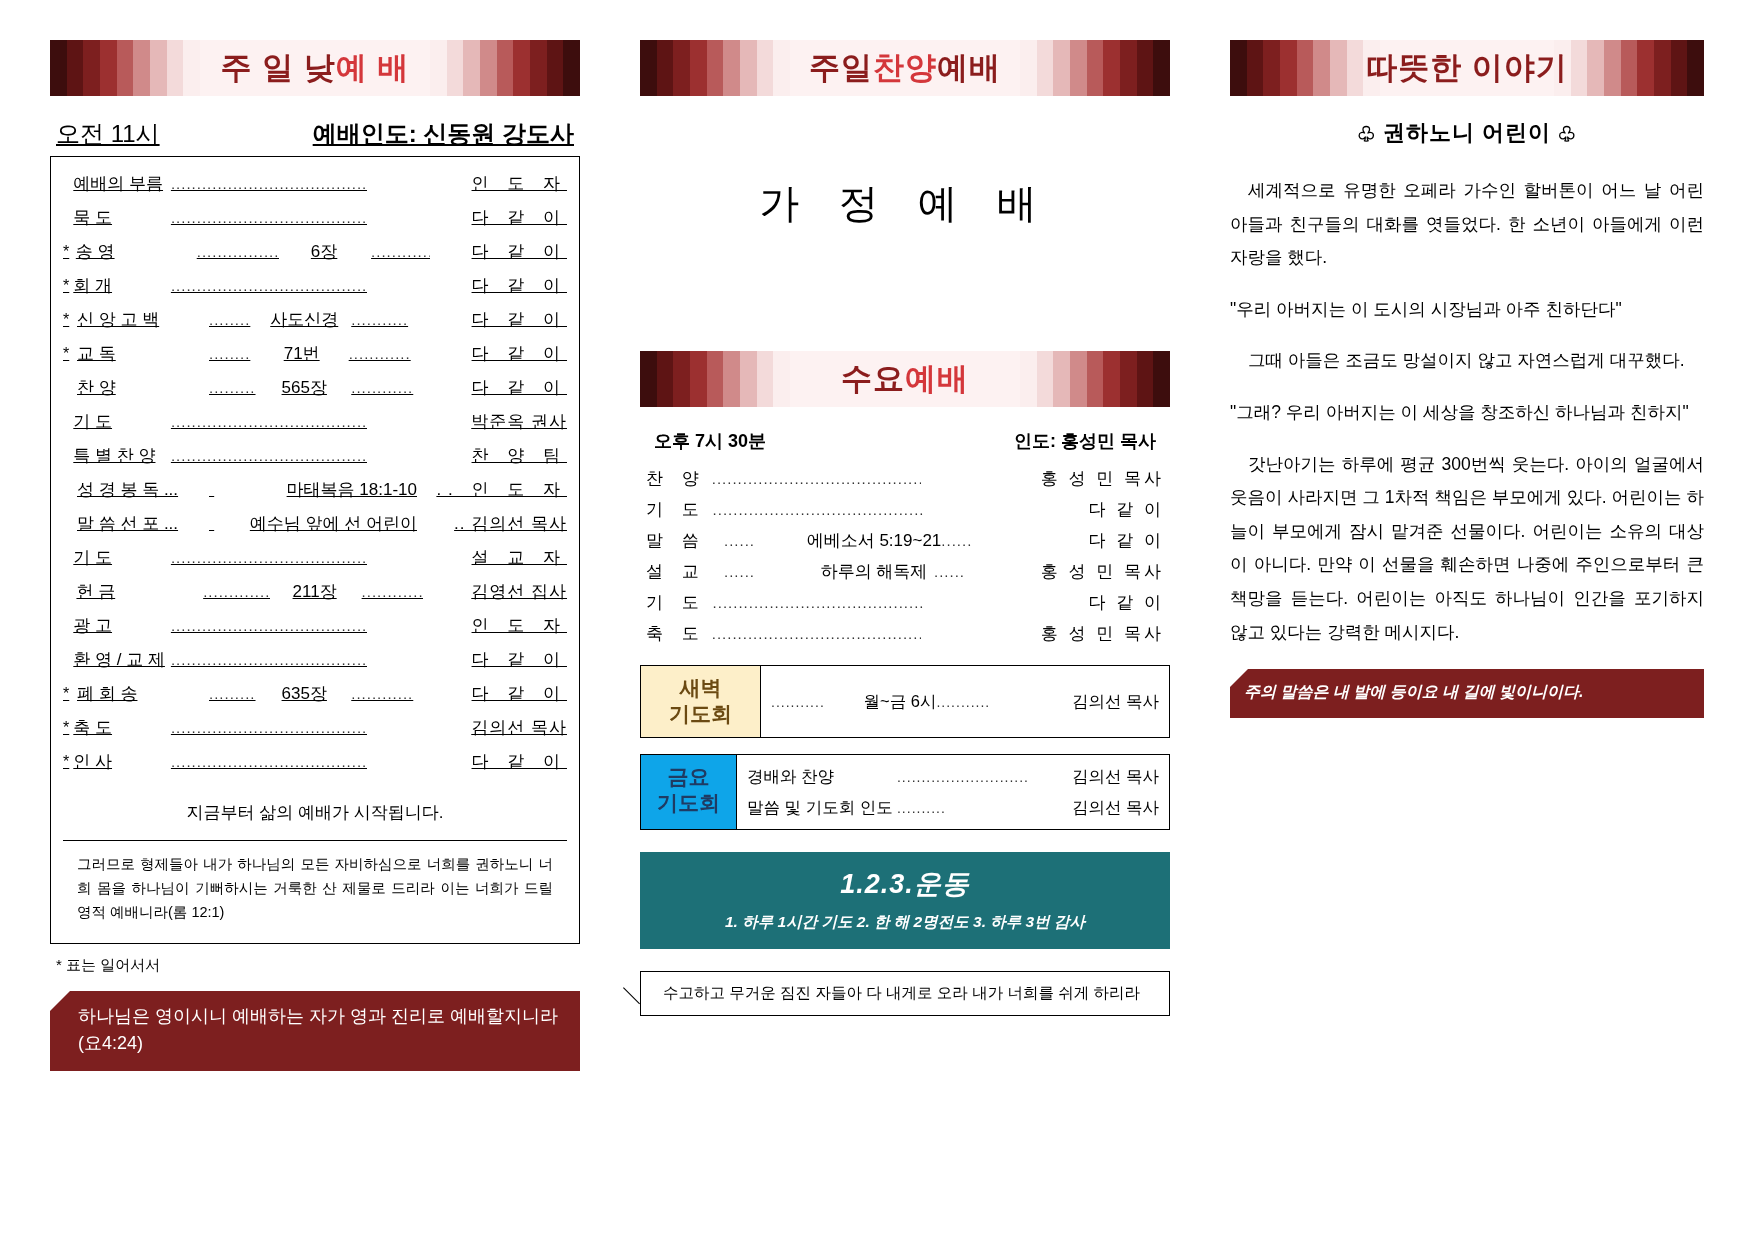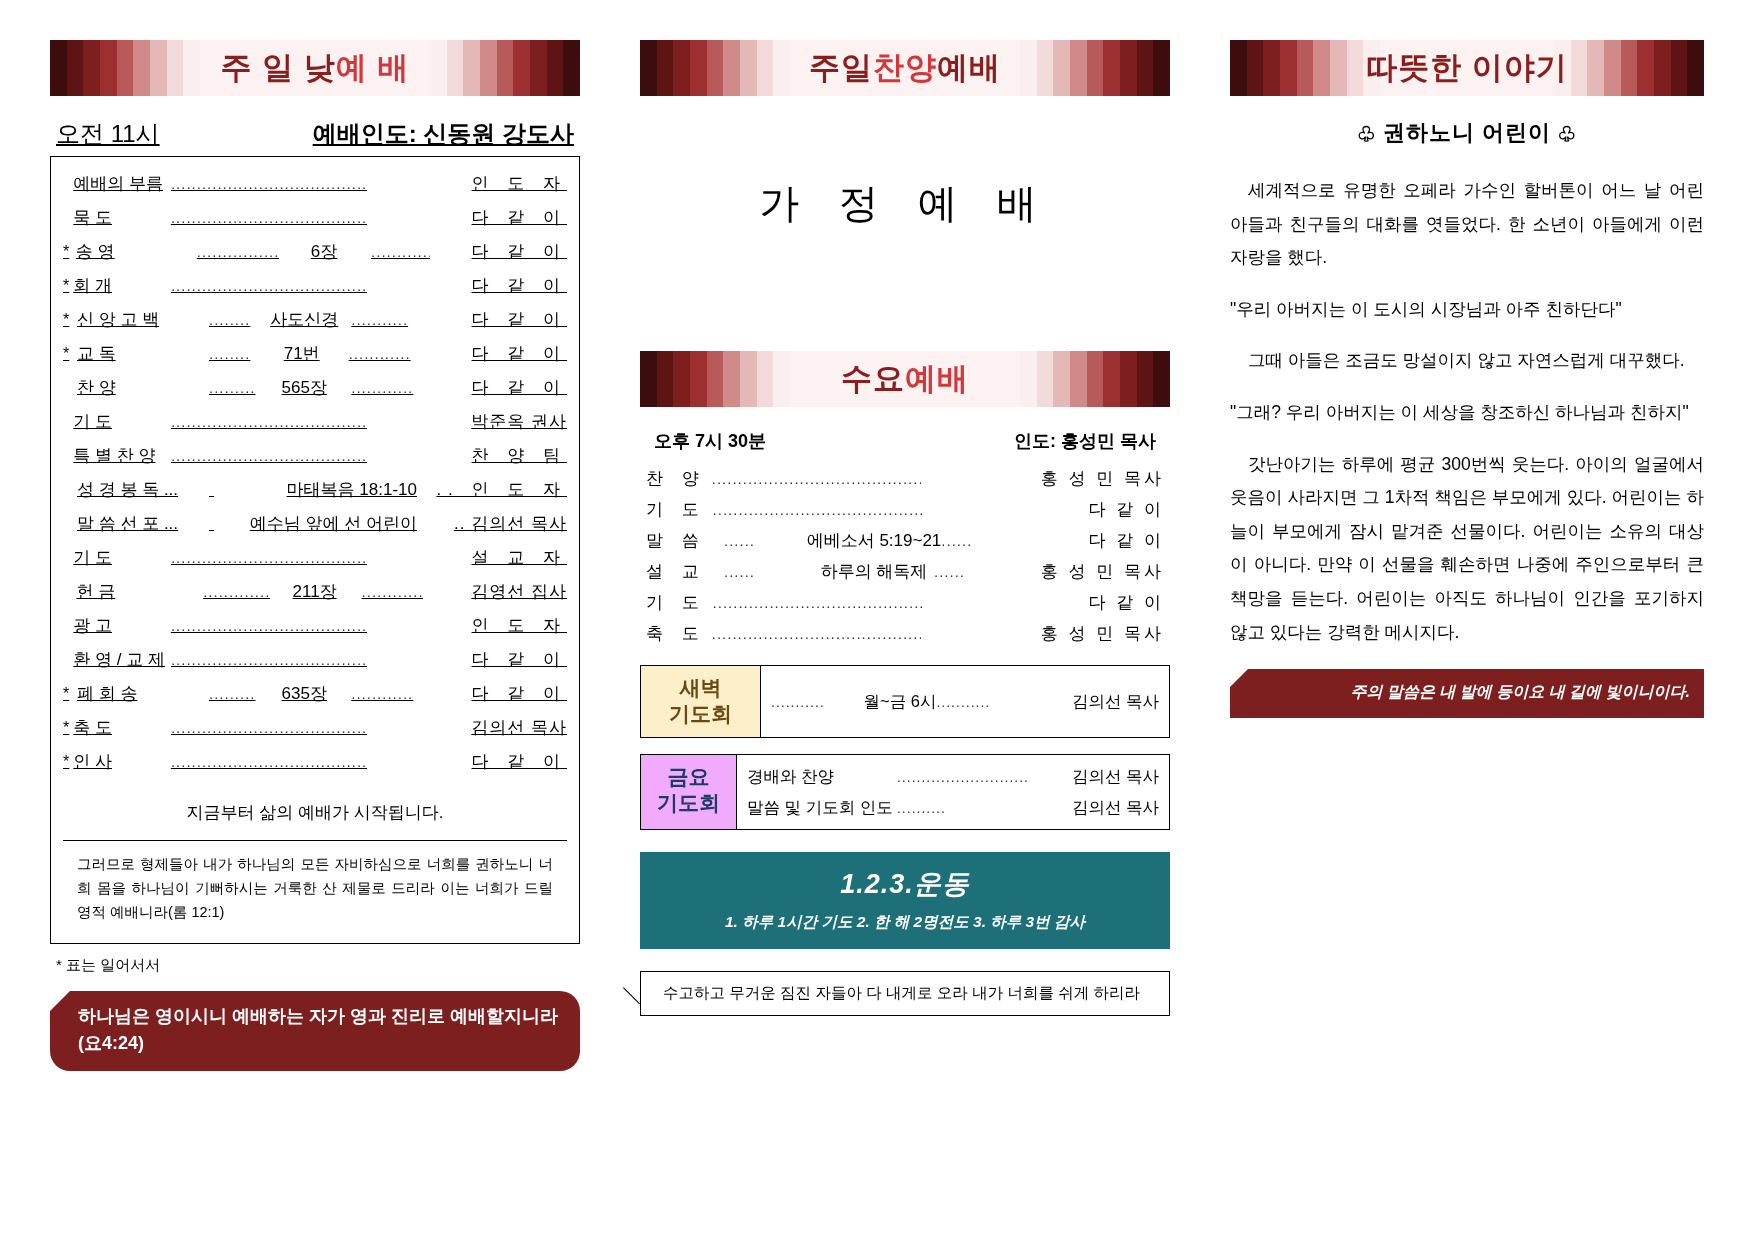--- a/index.html
+++ b/index.html
@@ -132,25 +132,24 @@
   }
   .footnote {
     font-size: 15px;
     padding: 12px 0 0 6px;
   }
   .redbar {
     margin-top: 16px;
     background: #7d1f1f;
     color: #ffffff;
     font-size: 18px;
-    font-weight: bold;
+    font-weight: normal;
     line-height: 1.5;
     padding: 12px 16px 14px 28px;
     position: relative;
-    border-radius: 20px;
   }
   .redbar .fold {
     position: absolute;
     left: 0; top: 0;
     width: 0; height: 0;
     border-top: 20px solid #ffffff;
     border-right: 20px solid transparent;
   }
 
   
@@ -193,21 +192,21 @@
     text-align: center;
     font-size: 21px;
     font-weight: bold;
     color: #1f3b63;
     line-height: 1.25;
     padding: 9px 0 9px 0;
     box-sizing: border-box;
     border-right: 1px solid #000;
   }
   .pray-tag.dawn { background: #fdefc9; color: #6b4a12; }
-  .pray-tag.friday { background: #f0abfc; color: #1f3b63; }
+  .pray-tag.friday { background: #0ea5e9; color: #1f3b63; }
   .pray-body {
     flex: 1 1 auto;
     display: flex;
     flex-direction: column;
     justify-content: center;
     padding: 6px 10px;
     box-sizing: border-box;
   }
   .pray-row {
     display: flex;
@@ -281,21 +280,21 @@
     text-indent: 0;
   }
   .story-p.indent { text-indent: 18px; }
   .darkbar {
     margin-top: 20px;
     background: #7d1f1f;
     color: #ffffff;
     font-size: 16px;
     font-weight: bold;
     font-style: italic;
-    text-align: right;
+    text-align: left;
     padding: 13px 14px 15px 14px;
     position: relative;
   }
   .darkbar .fold {
     position: absolute;
     left: 0; top: 0;
     width: 0; height: 0;
     border-top: 18px solid #ffffff;
     border-right: 18px solid transparent;
   }

